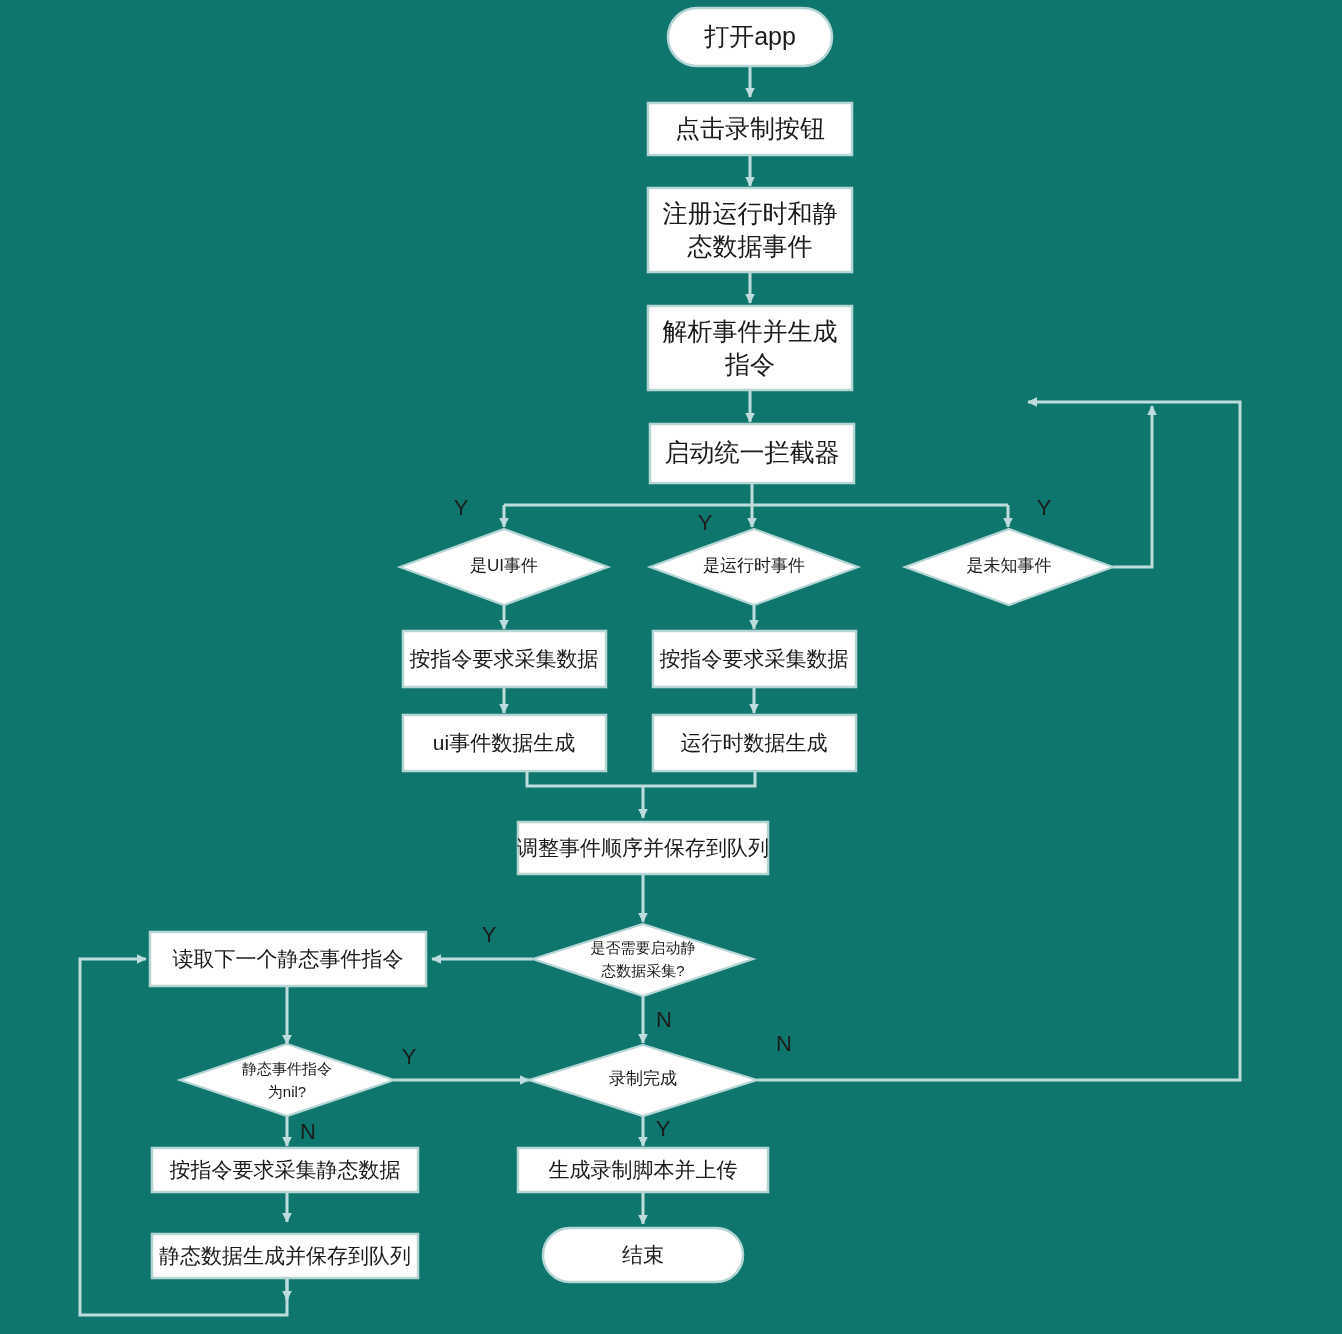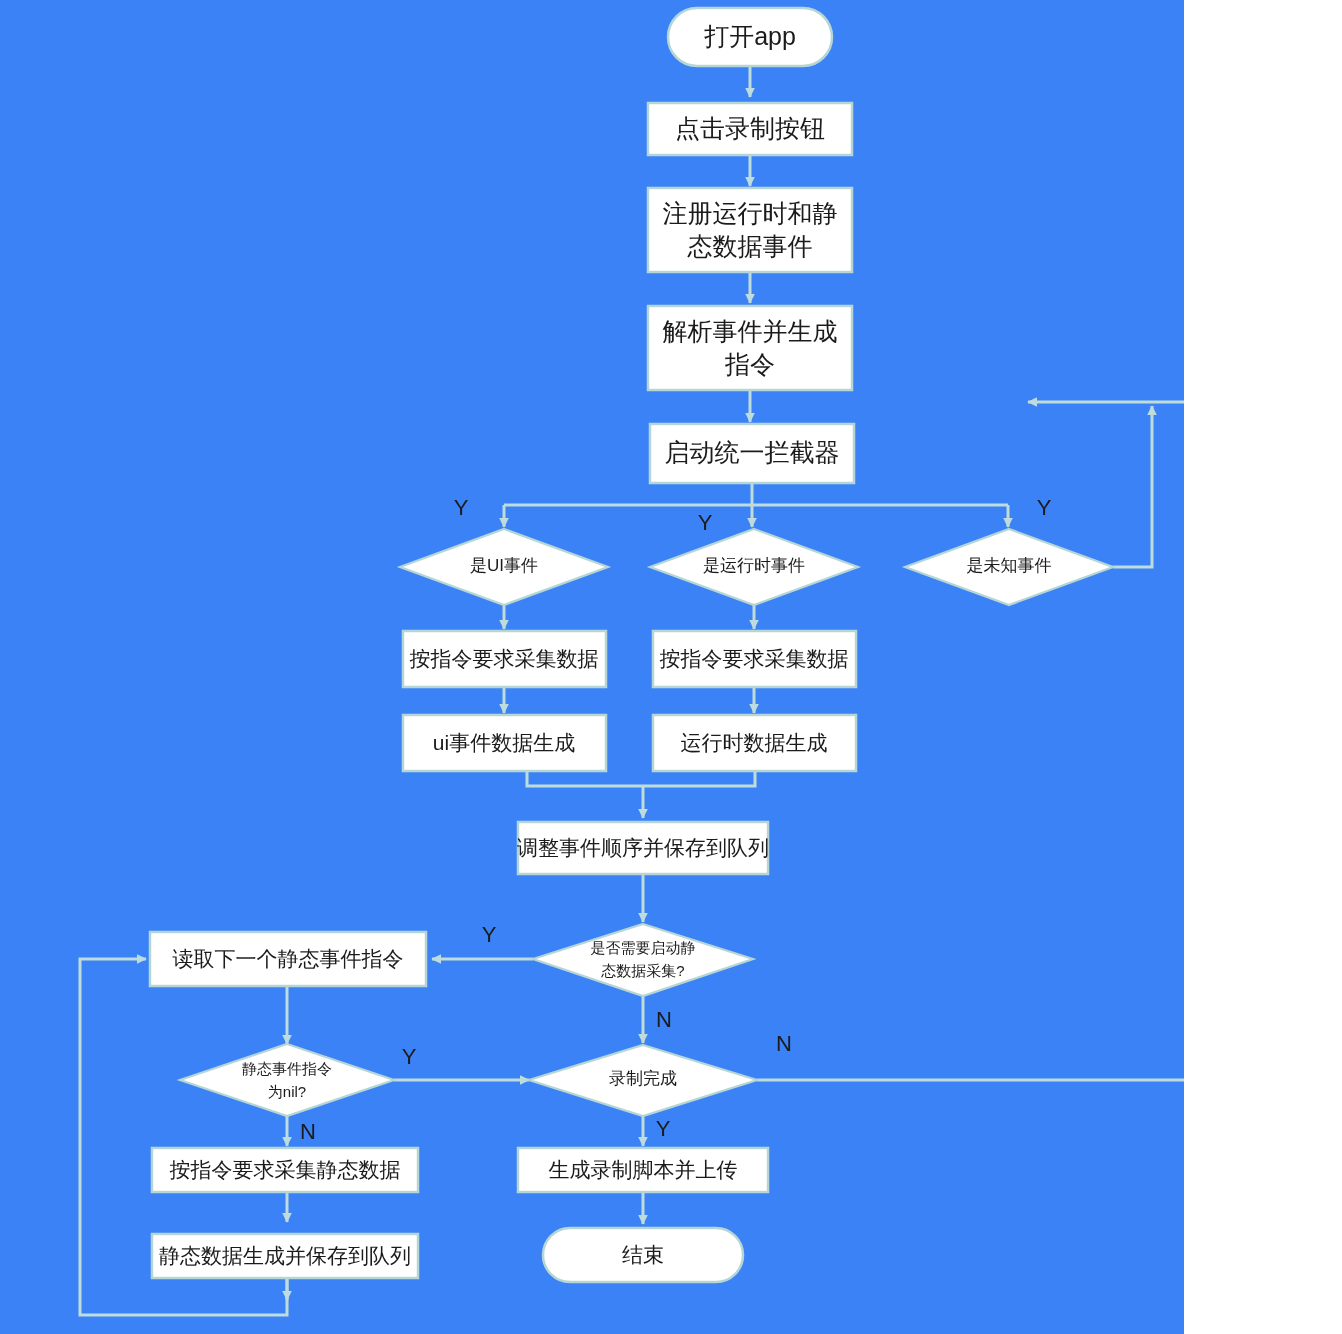--- a/index.html
+++ b/index.html
@@ -1,17 +1,17 @@
 <!DOCTYPE html>
 <html><head>
 <meta charset="utf-8">
 <style>
   html,body{margin:0;padding:0;background:#ffffff;}
   body{width:1342px;height:1334px;font-family:"Liberation Sans","DejaVu Sans",sans-serif;}
-  #stage{position:relative;width:1184px;height:1334px;overflow:hidden;background:#3b82f6;}
+  #stage{position:relative;width:1342px;height:1334px;overflow:hidden;background:#0f766e;}
   svg#flow{position:absolute;left:0;top:0;width:1342px;height:1334px;display:block;}
   .node-rect{fill:#ffffff;stroke:#b6d6d6;stroke-width:2.5;}
   .node-term{fill:#ffffff;stroke:#b6d6d6;stroke-width:2.5;}
   .node-dia{fill:#ffffff;stroke:#b6d6d6;stroke-width:2.2;}
   .edge{stroke:#bfdcdc;stroke-width:3;fill:none;stroke-linecap:butt;stroke-linejoin:miter;}
   .arrowhead{fill:#bfdcdc;}
   text{fill:#1b1b1b;font-family:"Liberation Sans","DejaVu Sans",sans-serif;dominant-baseline:middle;}
   .t-lg{font-size:25px;}
   .t-md{font-size:21px;}
   .t-sm{font-size:17px;}

